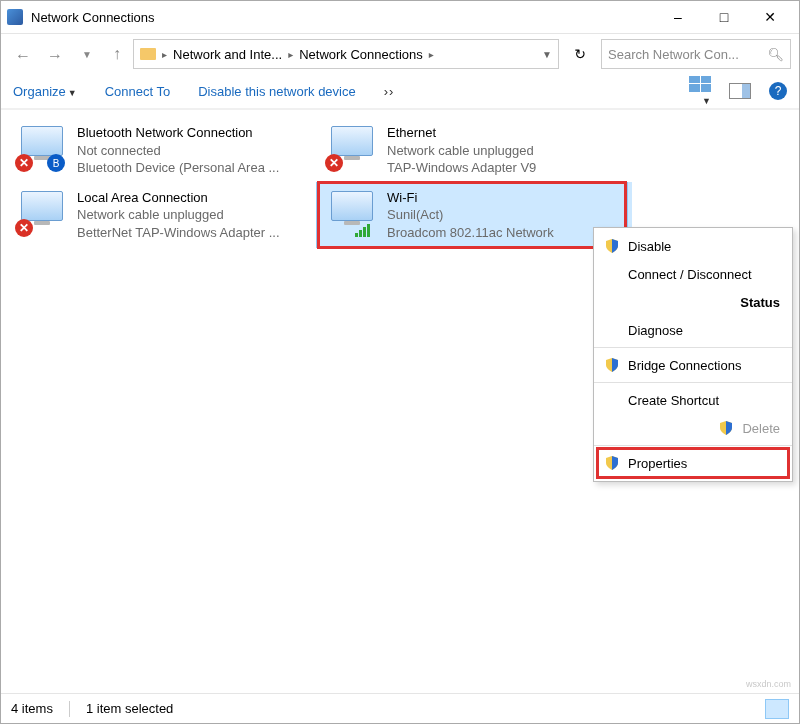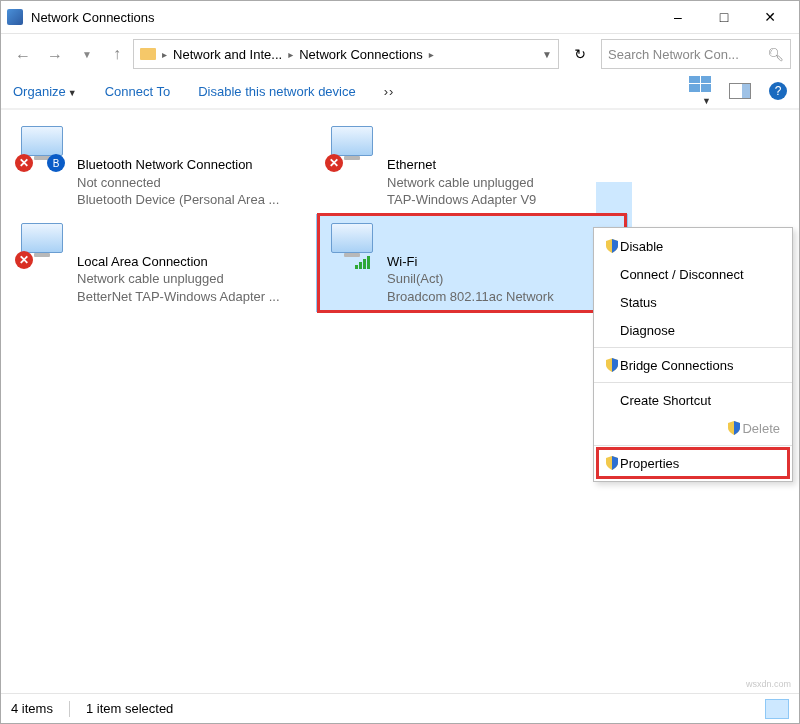--- a/index.html
+++ b/index.html
@@ -26,30 +26,30 @@
 .grid { display: flex; flex-wrap: wrap; }
 .item { width: 310px; display: flex; padding: 6px 8px; gap: 10px; }
 .icon-box { width: 52px; height: 52px; position: relative; flex-shrink: 0; }
 .monitor { position: absolute; width: 42px; height: 30px; background: linear-gradient(180deg,#eaf4ff,#a9d1f5); border: 1px solid #6a9dd1; border-radius: 2px; top: 2px; left: 6px; }
 .monitor::after { content: ""; position: absolute; width: 16px; height: 4px; background: #b8b8b8; bottom: -5px; left: 12px; border-radius: 1px; }
 .overlay-x { position: absolute; width: 18px; height: 18px; background: #d93025; border-radius: 50%; color: #fff; font-size: 12px; font-weight: bold; display: flex; align-items: center; justify-content: center; bottom: 4px; left: 0; }
 .overlay-bt { position: absolute; width: 18px; height: 18px; background: #0a5cc7; border-radius: 50%; color: #fff; font-size: 10px; display: flex; align-items: center; justify-content: center; bottom: 4px; right: 2px; }
 .overlay-wifi { position: absolute; bottom: 4px; right: 2px; width: 20px; height: 14px; display: flex; align-items: flex-end; gap: 1px; }
 .overlay-wifi span { width: 3px; background: #2fa836; }
 .overlay-wifi span:nth-child(1){height:4px} .overlay-wifi span:nth-child(2){height:7px} .overlay-wifi span:nth-child(3){height:10px} .overlay-wifi span:nth-child(4){height:13px}
-.labels { flex: 1; font-size: 13px; line-height: 1.35; overflow: hidden; margin-top: 32px; }
+.labels { flex: 1; font-size: 13px; line-height: 1.35; overflow: hidden; }
 .labels .l1 { color: #000; }
 .labels .l2, .labels .l3 { color: #6a6a6a; }
 .item.selected { background: #cde8ff; outline: 1px solid #8ec8f6; }
 .item.highlight-red { position: relative; }
 .item.highlight-red::before { content:""; position:absolute; inset:-2px 0 -2px 0; border:3px solid #e03131; pointer-events:none; }
 .selection-stub { position:absolute; top: 72px; left: 595px; width: 36px; height: 62px; background: #cde8ff; }
 .context-menu { position: absolute; top: 226px; left: 592px; width: 200px; background: #fff; border: 1px solid #bcbcbc; box-shadow: 3px 3px 6px rgba(0,0,0,.15); font-size: 13px; padding: 4px 0; }
-.menu-item { height: 28px; display: flex; align-items: center; padding: 0 12px 0 10px; gap: 0; position: relative; }
-.menu-item.bold { font-weight: 400; }
+.menu-item { height: 28px; display: flex; align-items: center; padding: 0 12px 0 10px; gap: 8px; position: relative; }
+.menu-item.bold { font-weight: 700; justify-content: flex-end; }
 .menu-item.disabled { color: #9a9a9a; justify-content: flex-end; }
 .menu-sep { border: none; border-top: 1px solid #e0e0e0; margin: 3px 0; }
 .shield { width: 16px; height: 16px; flex-shrink: 0; }
 .shield svg { width: 16px; height: 16px; }
 .menu-item.highlight-red::before { content:""; position:absolute; inset:-2px 2px -2px 2px; border:3px solid #e03131; pointer-events:none; }
 .statusbar { position: absolute; bottom: 0; left: 0; right: 0; height: 30px; border-top: 1px solid #e5e5e5; display: flex; align-items: center; padding: 0 10px; gap: 16px; font-size: 13px; color: #000000; }
 .statusbar .sep { width: 1px; height: 16px; background: #ccc; }
 .statusbar .spacer { flex: 1; }
 .view-btn { width: 24px; height: 20px; border: 1px solid transparent; }
 .view-btn.active { border-color: #8ec8f6; background: #cde8ff; }

